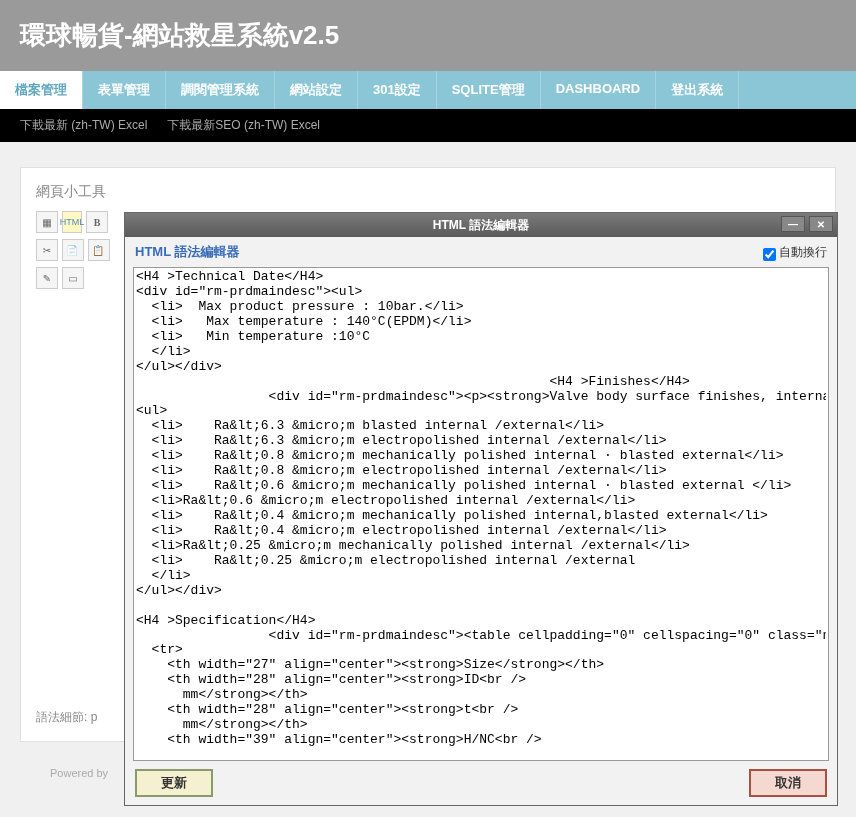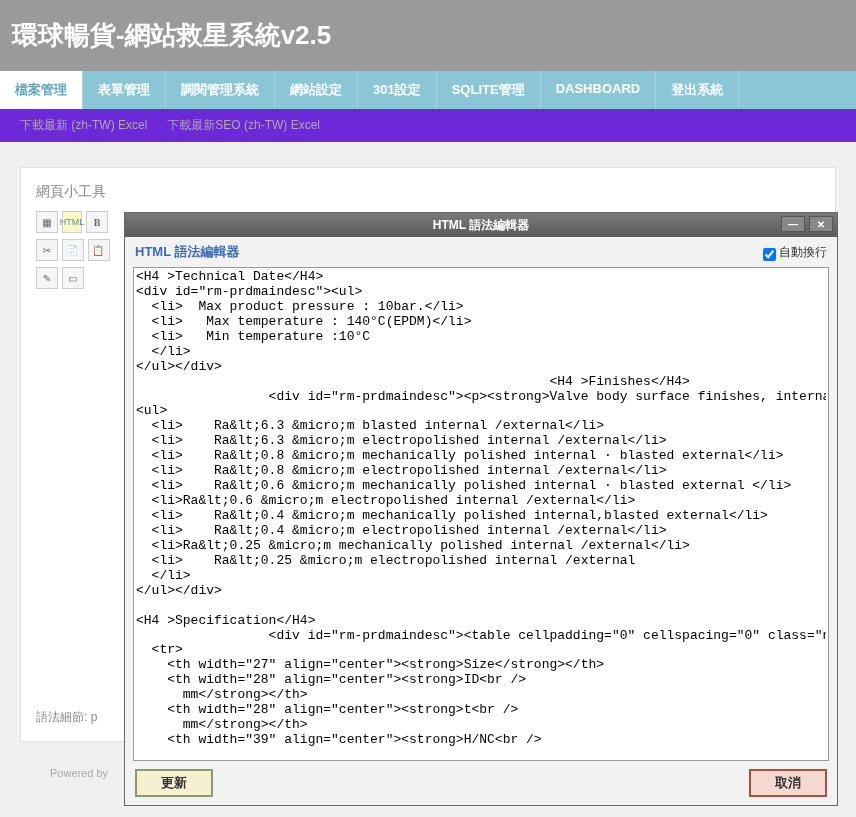--- a/index.html
+++ b/index.html
@@ -1,25 +1,25 @@
 <!DOCTYPE html>
 <html><head>
 <meta charset="utf-8">
 <style>
 * { margin: 0; padding: 0; box-sizing: border-box; }
 body { font-family: "Microsoft JhengHei", Arial, sans-serif; background: #f0f0f0; width: 856px; height: 817px; overflow: hidden; }
 
-.header { background: #9a9a9a; padding: 18px 12px; }
+.header { background: #9a9a9a; padding: 18px 20px; }
 .header h1 { color: #fff; font-size: 26px; font-weight: bold; }
 
 .nav { display: flex; background: #8bc6d6; }
 .nav-item { padding: 10px 15px; color: #fff; font-size: 13px; font-weight: bold; border-right: 1px solid #a5d3e0; cursor: pointer; }
 .nav-item.active { background: #fff; color: #5fa8bd; }
 
-.subnav { background: #6d28d9; padding: 8px 20px; display: flex; gap: 20px; }
+.subnav { background: #000000; padding: 8px 20px; display: flex; gap: 20px; }
 .subnav-item { color: #aaa; font-size: 12px; cursor: pointer; }
 
 .page-body { background: #fff; margin: 25px 20px 0 20px; padding: 15px; min-height: 540px; border: 1px solid #e0e0e0; position: relative; }
 .widget-title { color: #888; font-size: 14px; margin-bottom: 10px; }
 .toolbar { display: flex; gap: 4px; align-items: center; margin-bottom: 6px; }
 .tb-box { width: 22px; height: 22px; border: 1px solid #ccc; background: #f5f5f5; font-size: 10px; display:flex; align-items:center; justify-content:center; color:#666; }
 .tb-box.html { width: 20px; background:#fef9c3; color:#5588bb; font-size:9px; }
 .tb-box.bold { font-weight:bold; font-family:serif; }
 .status-line { margin-top: 420px; color:#888; font-size:12px; }
 

